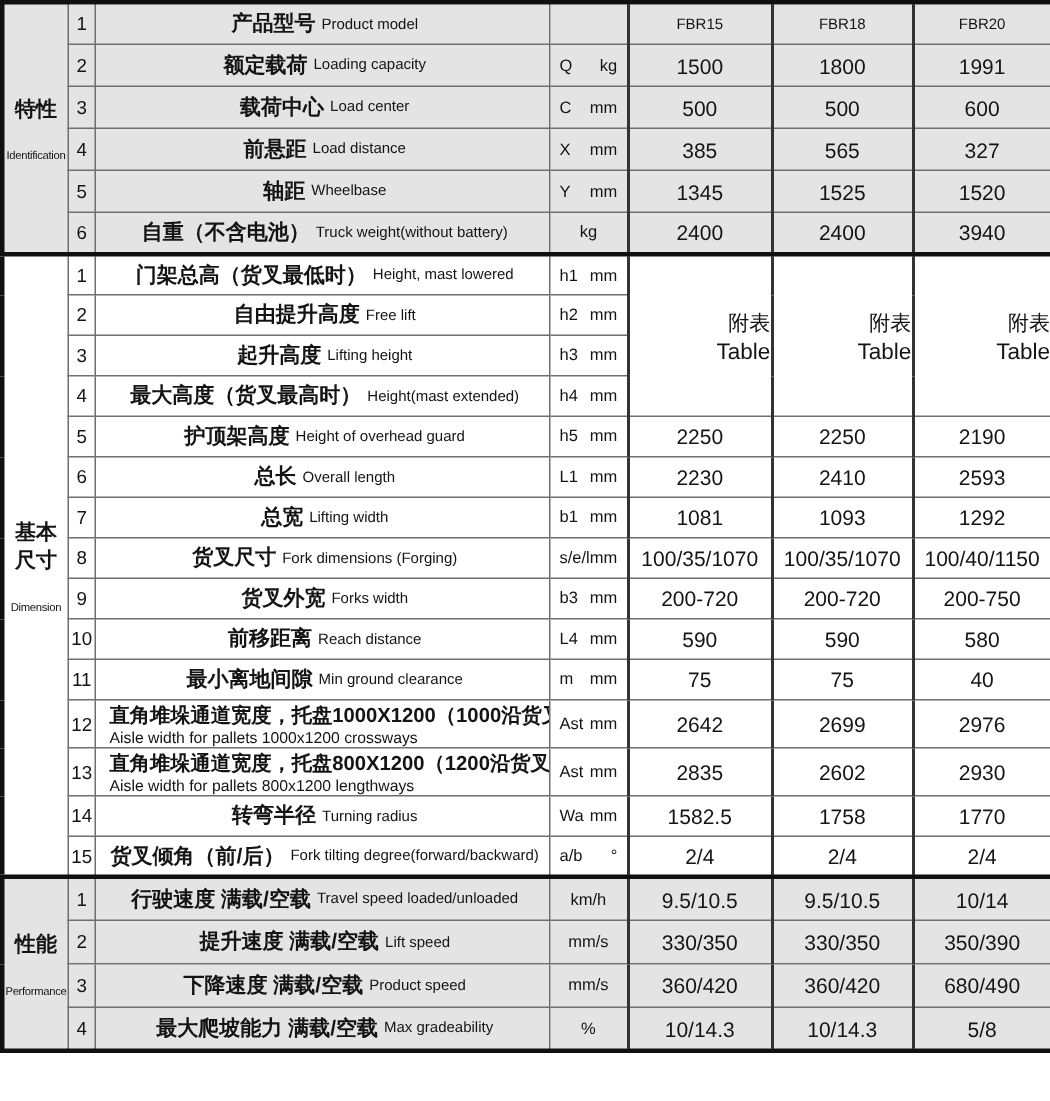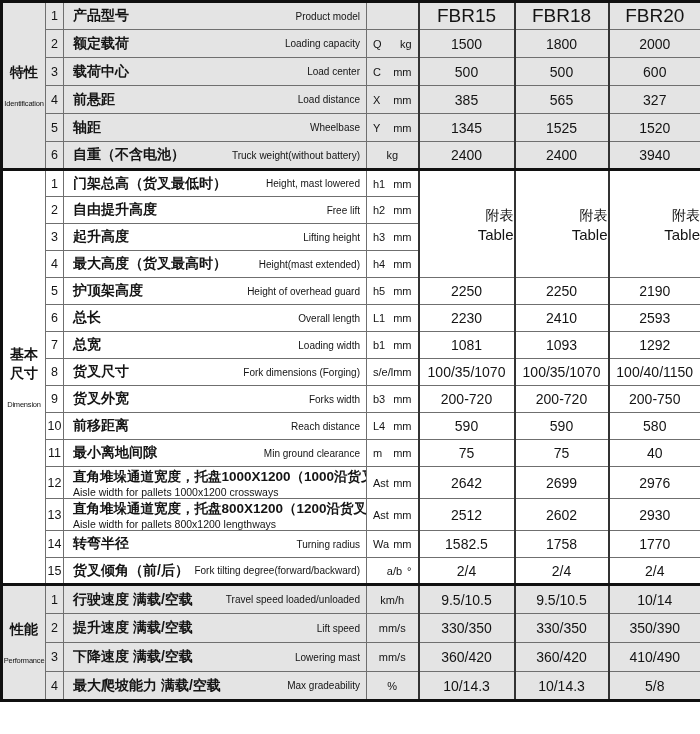--- a/index.html
+++ b/index.html
@@ -6,31 +6,31 @@
   body{width:700px;background:#fff;font-family:"Liberation Sans","DejaVu Sans",sans-serif;color:#141414;}
   table.spec{width:700px;border-collapse:collapse;table-layout:fixed;border:3px solid #101010;margin:0;}
   .spec td{border:1px solid #6f6f6f;padding:0;vertical-align:middle;overflow:hidden;}
   tbody.divide{border-top:3px solid #101010;}
   tbody.gray td{background:#e4e4e4;}
   td.sec{text-align:center;overflow:visible;}
   .sec-cn{font-size:14px;font-weight:bold;line-height:1.3;max-width:30px;margin:0 auto;word-break:break-all;text-align:center;}
   .sec-en{font-size:7.5px;margin-top:18px;white-space:nowrap;letter-spacing:-0.2px;}
   td.num{text-align:center;font-size:12.5px;}
   td.desc{padding:0 6px 0 9px;}
-  .dw{display:flex;justify-content:space-between;align-items:center;gap:4px;}
+  .dw{display:flex;justify-content:center;align-items:center;gap:4px;}
   .cn{font-size:14px;font-weight:bold;white-space:nowrap;}
   .en{font-size:10px;white-space:nowrap;text-align:right;}
   td.d2 .cn2{font-size:13.5px;font-weight:bold;white-space:nowrap;line-height:1.45;}
   td.d2 .en2{font-size:10.5px;white-space:nowrap;line-height:1.1;}
   td.sym{font-size:11px;}
   .symwrap{display:flex;justify-content:space-between;align-items:center;padding:0 6px;}
-  td.sym.cg .symwrap{justify-content:flex-end;gap:5px;}
+  td.sym.cg .symwrap{justify-content:space-between;gap:5px;}
   td.sym.uc{text-align:center;}
   td.val{border-left:2px solid #333;text-align:center;font-size:14px;}
-  tr.models td.val{font-size:19px;}
+  tr.models td.val{font-size:10px;}
   td.ap .apcn{font-size:14px;line-height:1.5;}
   td.ap .apen{font-size:15px;line-height:1.2;margin-left:36px;}
   td.ap{text-align:right;}
   tbody.sec1 tr{height:28px;}
   tbody.sec2 tr{height:27px;}
   tbody.sec2 tr.tall{height:28px;margin-top:37px;}
   tbody.sec3 tr{height:29px;}
 </style>
 </head>
 <body>
@@ -73,21 +73,21 @@
           </div>
         </td>
       <td class="sym">
           <div class="symwrap">
             <span class="s">Q</span>
             <span class="u">kg</span>
           </div>
         </td>
       <td class="val">1500</td>
       <td class="val">1800</td>
-      <td class="val">2000</td>
+      <td class="val">1991</td>
     </tr>
     <tr>
       <td class="num">3</td>
       <td class="desc">
           <div class="dw">
             <span class="cn">载荷中心</span>
             <span class="en">Load center</span>
           </div>
         </td>
       <td class="sym">
@@ -262,21 +262,21 @@
         </td>
       <td class="val">2230</td>
       <td class="val">2410</td>
       <td class="val">2593</td>
     </tr>
     <tr>
       <td class="num">7</td>
       <td class="desc">
           <div class="dw">
             <span class="cn">总宽</span>
-            <span class="en">Loading width</span>
+            <span class="en">Lifting width</span>
           </div>
         </td>
       <td class="sym">
           <div class="symwrap">
             <span class="s">b1</span>
             <span class="u">mm</span>
           </div>
         </td>
       <td class="val">1081</td>
       <td class="val">1093</td>
@@ -375,21 +375,21 @@
       <td class="desc d2">
           <div class="cn2">直角堆垛通道宽度，托盘800X1200（1200沿货叉边）</div>
           <div class="en2">Aisle width for pallets 800x1200 lengthways</div>
         </td>
       <td class="sym">
           <div class="symwrap">
             <span class="s">Ast</span>
             <span class="u">mm</span>
           </div>
         </td>
-      <td class="val">2512</td>
+      <td class="val">2835</td>
       <td class="val">2602</td>
       <td class="val">2930</td>
     </tr>
     <tr>
       <td class="num">14</td>
       <td class="desc">
           <div class="dw">
             <span class="cn">转弯半径</span>
             <span class="en">Turning radius</span>
           </div>
@@ -453,27 +453,27 @@
       <td class="sym uc"><span class="u">mm/s</span></td>
       <td class="val">330/350</td>
       <td class="val">330/350</td>
       <td class="val">350/390</td>
     </tr>
     <tr>
       <td class="num">3</td>
       <td class="desc">
           <div class="dw">
             <span class="cn">下降速度  满载/空载</span>
-            <span class="en">Lowering mast</span>
+            <span class="en">Product speed</span>
           </div>
         </td>
       <td class="sym uc"><span class="u">mm/s</span></td>
       <td class="val">360/420</td>
       <td class="val">360/420</td>
-      <td class="val">410/490</td>
+      <td class="val">680/490</td>
     </tr>
     <tr>
       <td class="num">4</td>
       <td class="desc">
           <div class="dw">
             <span class="cn">最大爬坡能力  满载/空载</span>
             <span class="en">Max gradeability</span>
           </div>
         </td>
       <td class="sym uc"><span class="u">%</span></td>

